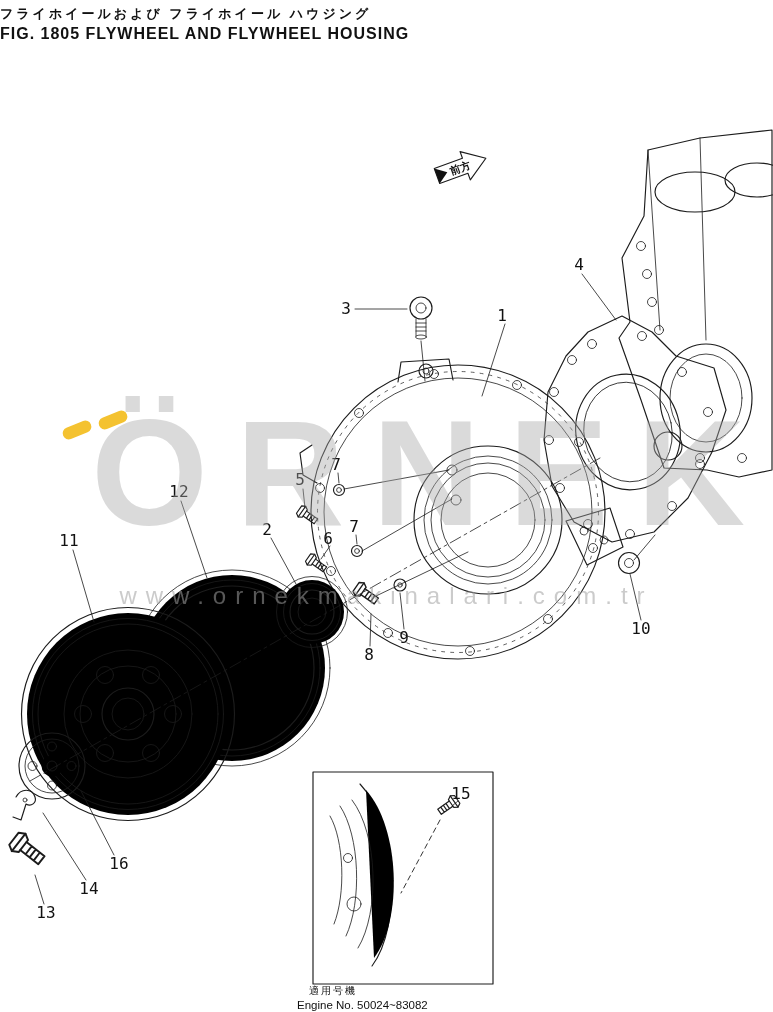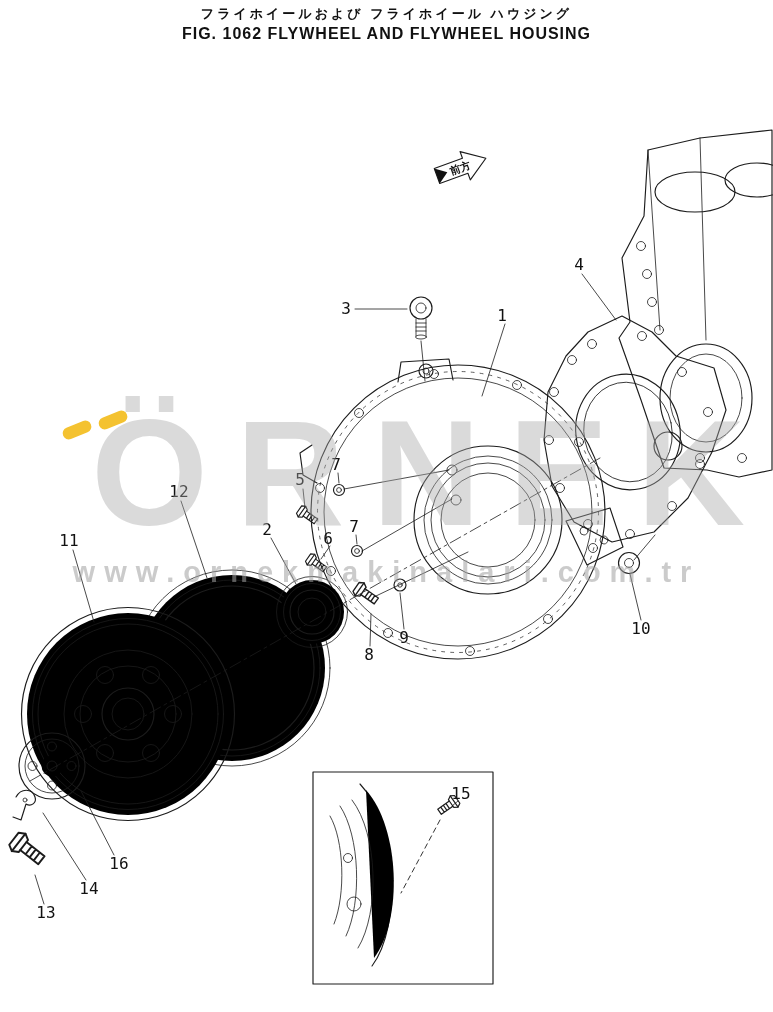--- a/index.html
+++ b/index.html
@@ -1,61 +1,61 @@
 <!DOCTYPE html>
 <html><head>
 <meta charset="utf-8">
 <style>
   * { margin:0; padding:0; box-sizing:border-box; }
   html,body { width:773px; height:1012px; }
   body { font-family:"Liberation Sans", sans-serif; background:#f6f6f4; }
   .stage { position:relative; width:773px; height:1012px; background:#ffffff; overflow:hidden; }
 
-  .header { position:absolute; top:5px; left:0; width:100%; text-align:center; color:#111; z-index:3; }
+  .header { position:absolute; top:5px; left:0; width:100%; text-align:left; color:#111; z-index:3; }
   .title-ja { font-size:13px; font-weight:700; letter-spacing:3px; }
   .title-en { font-size:16px; font-weight:700; letter-spacing:1px; margin-top:2px; }
 
   svg.draw { position:absolute; left:0; top:0; width:773px; height:1012px; z-index:2; }
 
   .ln  { fill:none; stroke:#1c1c1c; stroke-width:1.15; stroke-linecap:round; stroke-linejoin:round; }
   .w08 { stroke-width:.8; }
   .dashdot { stroke-dasharray:12 4 3 4; stroke-width:.8; }
   .dash { stroke-dasharray:5 4; stroke-width:.9; }
   .boltcircle { stroke-dasharray:3 6; stroke-width:.7; }
   .co { font-family:"DejaVu Sans Mono", monospace; font-size:16px; fill:#111; text-anchor:middle; }
   .arrowtext { font-family:"DejaVu Sans", sans-serif; font-size:10.5px; font-weight:700; fill:#111; }
 
   .watermark-brand {
     position:absolute; top:398px; left:0; width:100%; text-align:right;
     font-family:"Liberation Sans", sans-serif; font-weight:700;
     font-size:150px; line-height:1; letter-spacing:28px;
     color:rgba(168,168,168,.42); z-index:4; pointer-events:none; white-space:nowrap;
   }
   .watermark-url {
-    position:absolute; top:556px; left:0; width:100%; text-align:center;
-    font-weight:700; font-size:29px; letter-spacing:9px;
+    position:absolute; top:582px; left:0; width:100%; text-align:center;
+    font-weight:400; font-size:24px; letter-spacing:9px;
     color:rgba(160,160,160,.55); z-index:4; pointer-events:none; white-space:nowrap;
   }
   .uml { position:absolute; width:30px; height:12px; background:#f2b70c; opacity:.85;
          border-radius:7px; transform:rotate(-22deg); z-index:5; pointer-events:none; }
   .uml-a { left:62px;  top:424px; }
   .uml-b { left:98px;  top:414px; }
 
   .footer { position:absolute; left:297px; top:985px; color:#111; z-index:3; line-height:1.25; }
   .footer .ja { font-size:10px; letter-spacing:2px; padding-left:12px; }
   .footer .en { font-size:11.5px; }
 </style>
 </head>
 <body>
 
 <div class="stage">
 
   <div class="header">
     <div class="title-ja">フライホイールおよび フライホイール ハウジング</div>
-    <div class="title-en">FIG. 1062  FLYWHEEL AND FLYWHEEL HOUSING</div>
+    <div class="title-en">FIG. 1805  FLYWHEEL AND FLYWHEEL HOUSING</div>
   </div>
 
   <svg class="draw" viewBox="0 0 773 1012">
     <defs>
       <g id="bolt-sm">
         <polygon class="ln" points="-6,-4.5 -2.5,-6.5 1,-4.5 1,4.5 -2.5,6.5 -6,4.5"></polygon>
         <path class="ln" d="M-2.5 -6.5 L-2.5 6.5 M1 -3 L14.5 -3 M1 3 L14.5 3 M14.5 -3 L14.5 3 M5 -3 L5 3 M8 -3 L8 3 M11 -3 L11 3"></path>
       </g>
     </defs>
 
@@ -259,14 +259,18 @@
       <text class="co" x="461" y="799">15</text>
       <text class="co" x="119" y="869">16</text>
     </g>
   </svg>
 
   <div class="watermark-brand">ÖRNEK</div>
   <div class="watermark-url">www.ornekmakinalari.com.tr</div>
   <div class="uml uml-a"></div>
   <div class="uml uml-b"></div>
 
+  <div class="footer">
+    <div class="ja">適用号機</div>
+    <div class="en">Engine No. 50024~83082</div>
+  </div>
 
 </div>
 
 </body></html>

